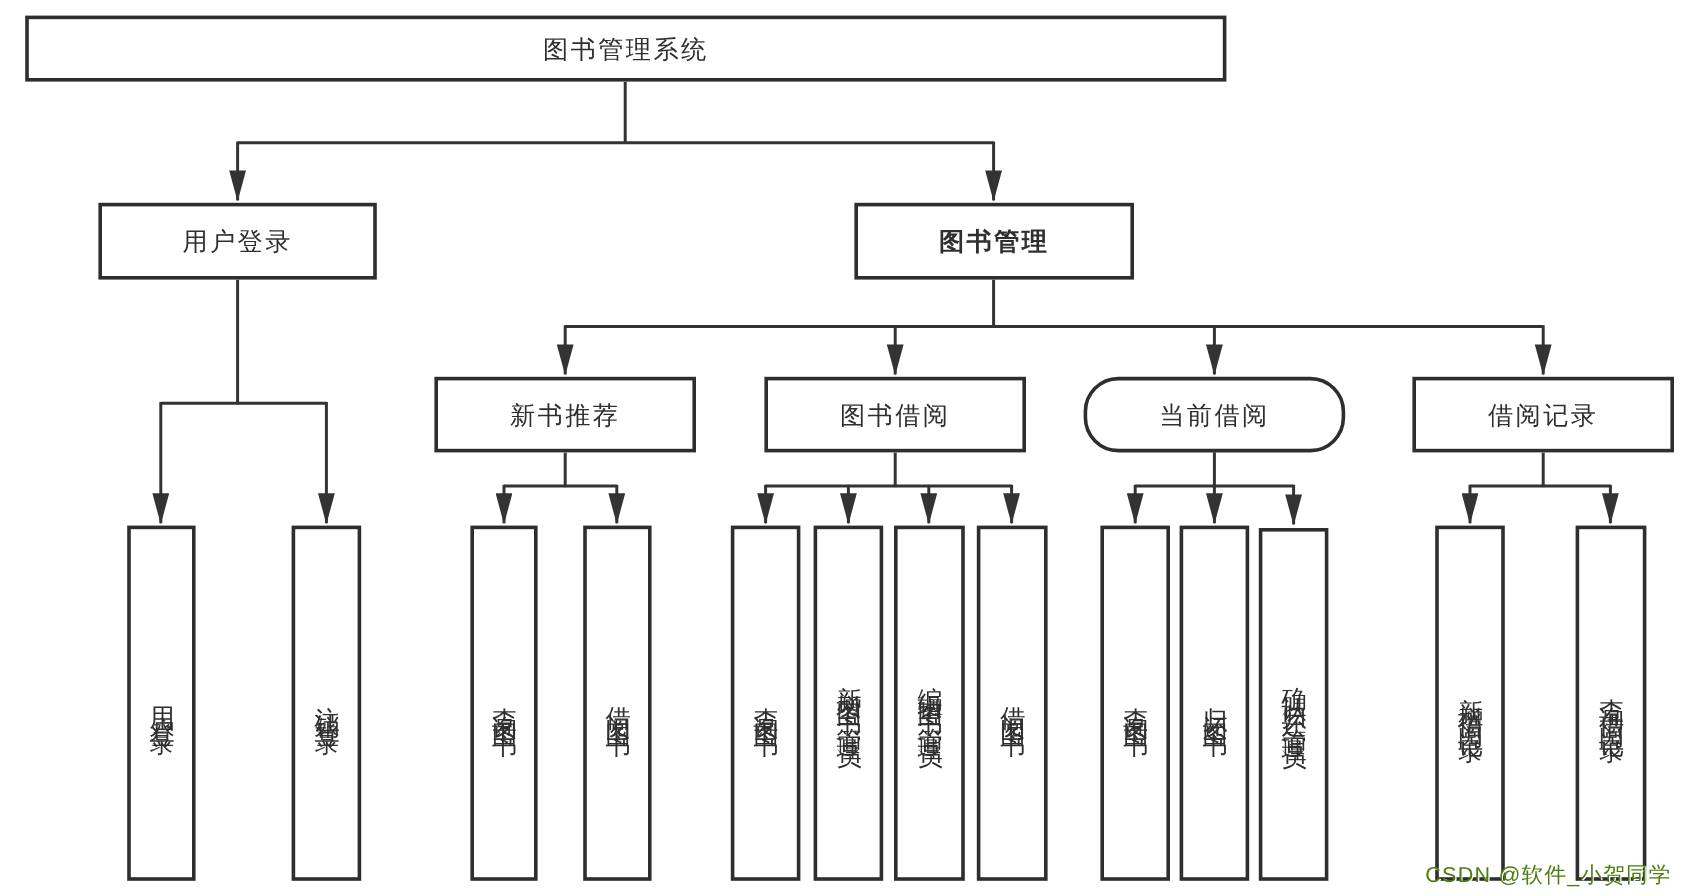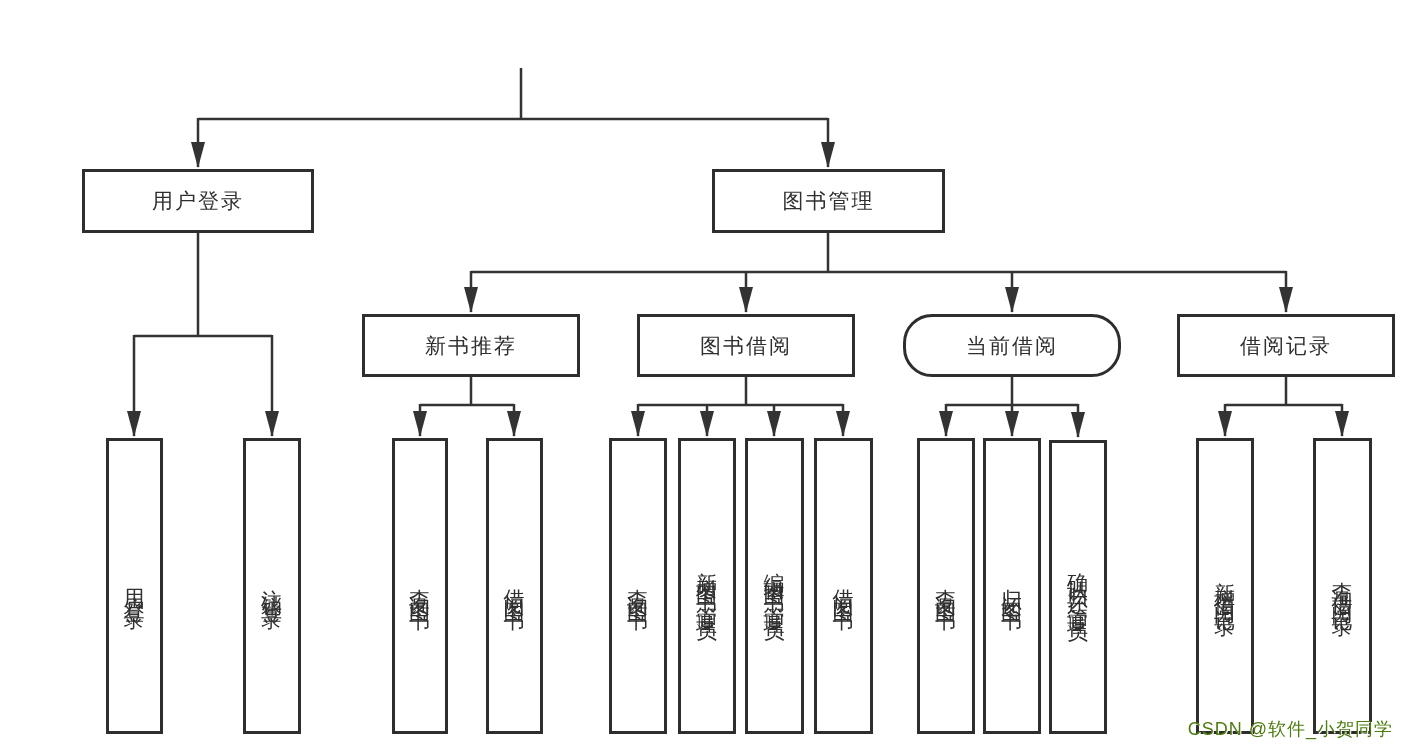--- a/index.html
+++ b/index.html
@@ -34,21 +34,21 @@
   .node.vert { letter-spacing: 0; }
   .node.vert .vtext {
     writing-mode: vertical-rl;
     text-orientation: mixed;
     letter-spacing: 7px;
     line-height: 1;
   }
   
   .n-root           { left: 21px;   top: 13px;  width: 1001px; height: 55px; }
   .n-user-login     { left: 82px;   top: 169px; width: 232px;  height: 64px; }
-  .n-book-mgmt      { left: 712px;  top: 169px; width: 233px;  height: 64px; }
+  .n-book-mgmt      { left: 712px;  top: 169px; width: 233px;  height: 64px; font-weight: bold; }
   .n-new-book-rec   { left: 362px;  top: 314px; width: 218px;  height: 63px; }
   .n-book-borrow    { left: 637px;  top: 314px; width: 218px;  height: 63px; }
   .n-current-borrow { left: 903px;  top: 314px; width: 218px;  height: 63px; border-radius: 29px; }
   .n-borrow-record  { left: 1177px; top: 314px; width: 218px;  height: 63px; text-align: center; }
   .n-ul-login       { left: 106px;  top: 438px; width: 57px;   height: 296px; }
   .n-ul-logout      { left: 243px;  top: 438px; width: 58px;   height: 296px; }
   .n-nbr-query      { left: 392px;  top: 438px; width: 56px;   height: 296px; }
   .n-nbr-borrow     { left: 486px;  top: 438px; width: 57px;   height: 296px; }
   .n-bb-query       { left: 609px;  top: 438px; width: 58px;   height: 296px; }
   .n-bb-add         { left: 678px;  top: 438px; width: 58px;   height: 296px; }
@@ -117,20 +117,21 @@
       <line x1="1012" y1="404" x2="1012" y2="436" marker-end="url(#ah)"></line>
       <line x1="1078" y1="404" x2="1078" y2="437" marker-end="url(#ah)"></line>
 
       <line x1="1286" y1="377" x2="1286" y2="406"></line>
       <line x1="1225" y1="405" x2="1342" y2="405"></line>
       <line x1="1225" y1="404" x2="1225" y2="436" marker-end="url(#ah)"></line>
       <line x1="1342" y1="404" x2="1342" y2="436" marker-end="url(#ah)"></line>
     </g>
   </svg>
 
+  <div class="node n-root">图书管理系统</div>
 
   <div class="node n-user-login">用户登录</div>
   <div class="node n-book-mgmt">图书管理</div>
 
   <div class="node n-new-book-rec">新书推荐</div>
   <div class="node n-book-borrow">图书借阅</div>
   <div class="node n-current-borrow">当前借阅</div>
   <div class="node n-borrow-record">借阅记录</div>
 
   <div class="node vert n-ul-login">

